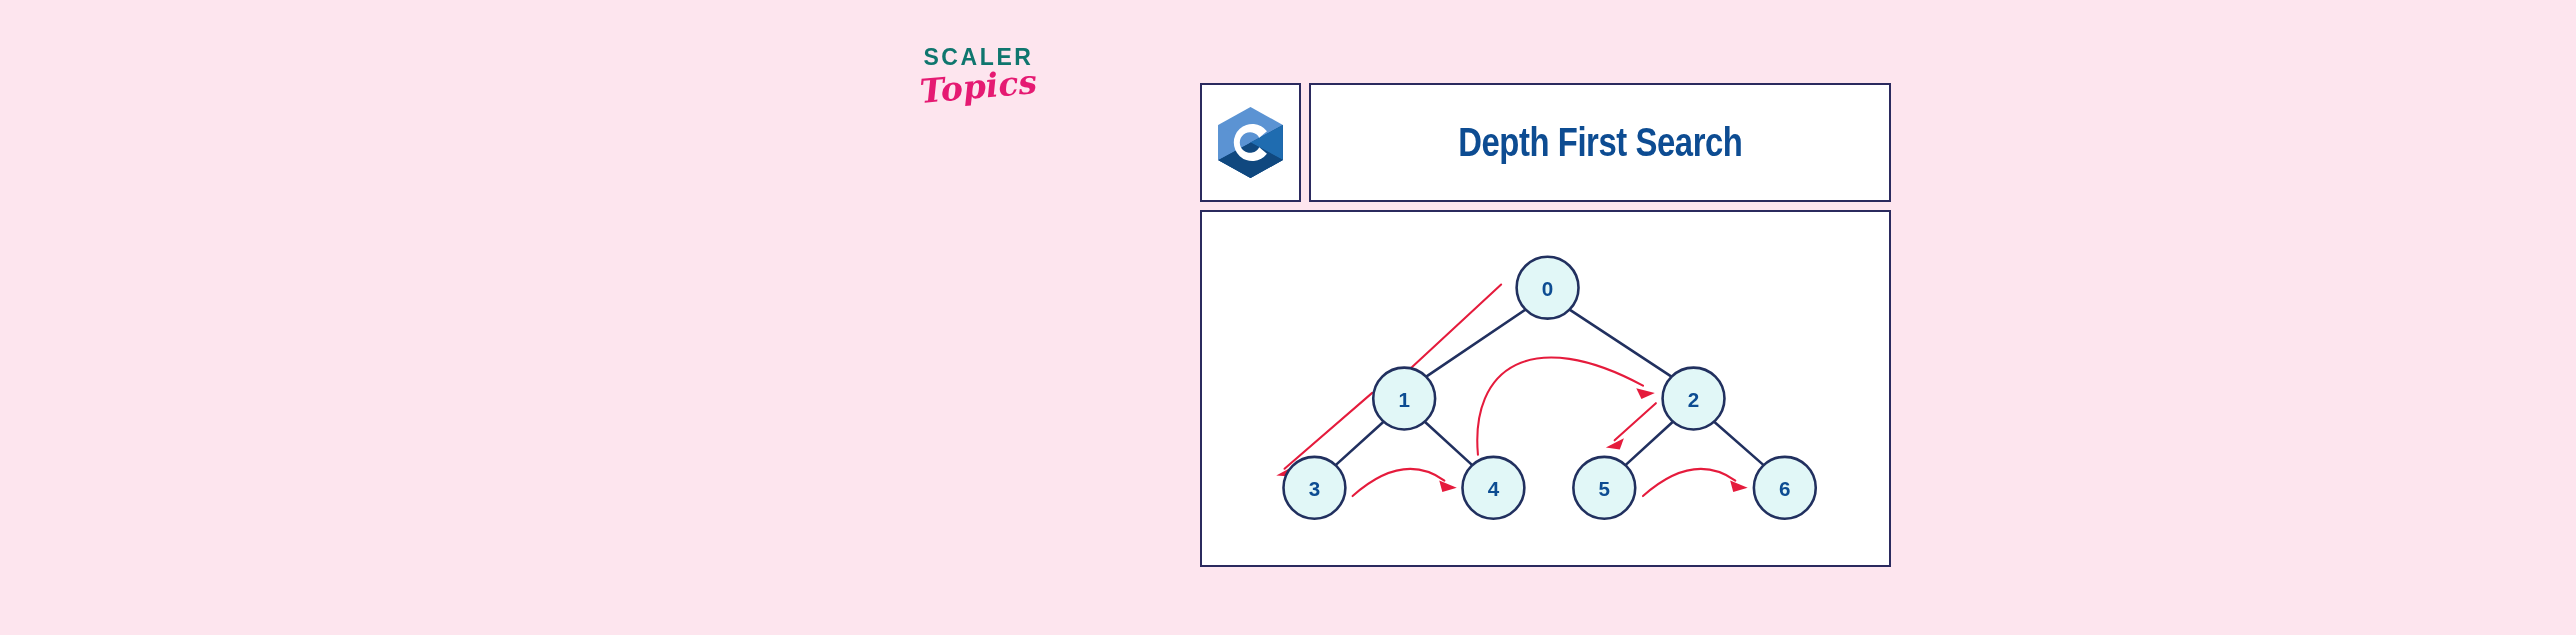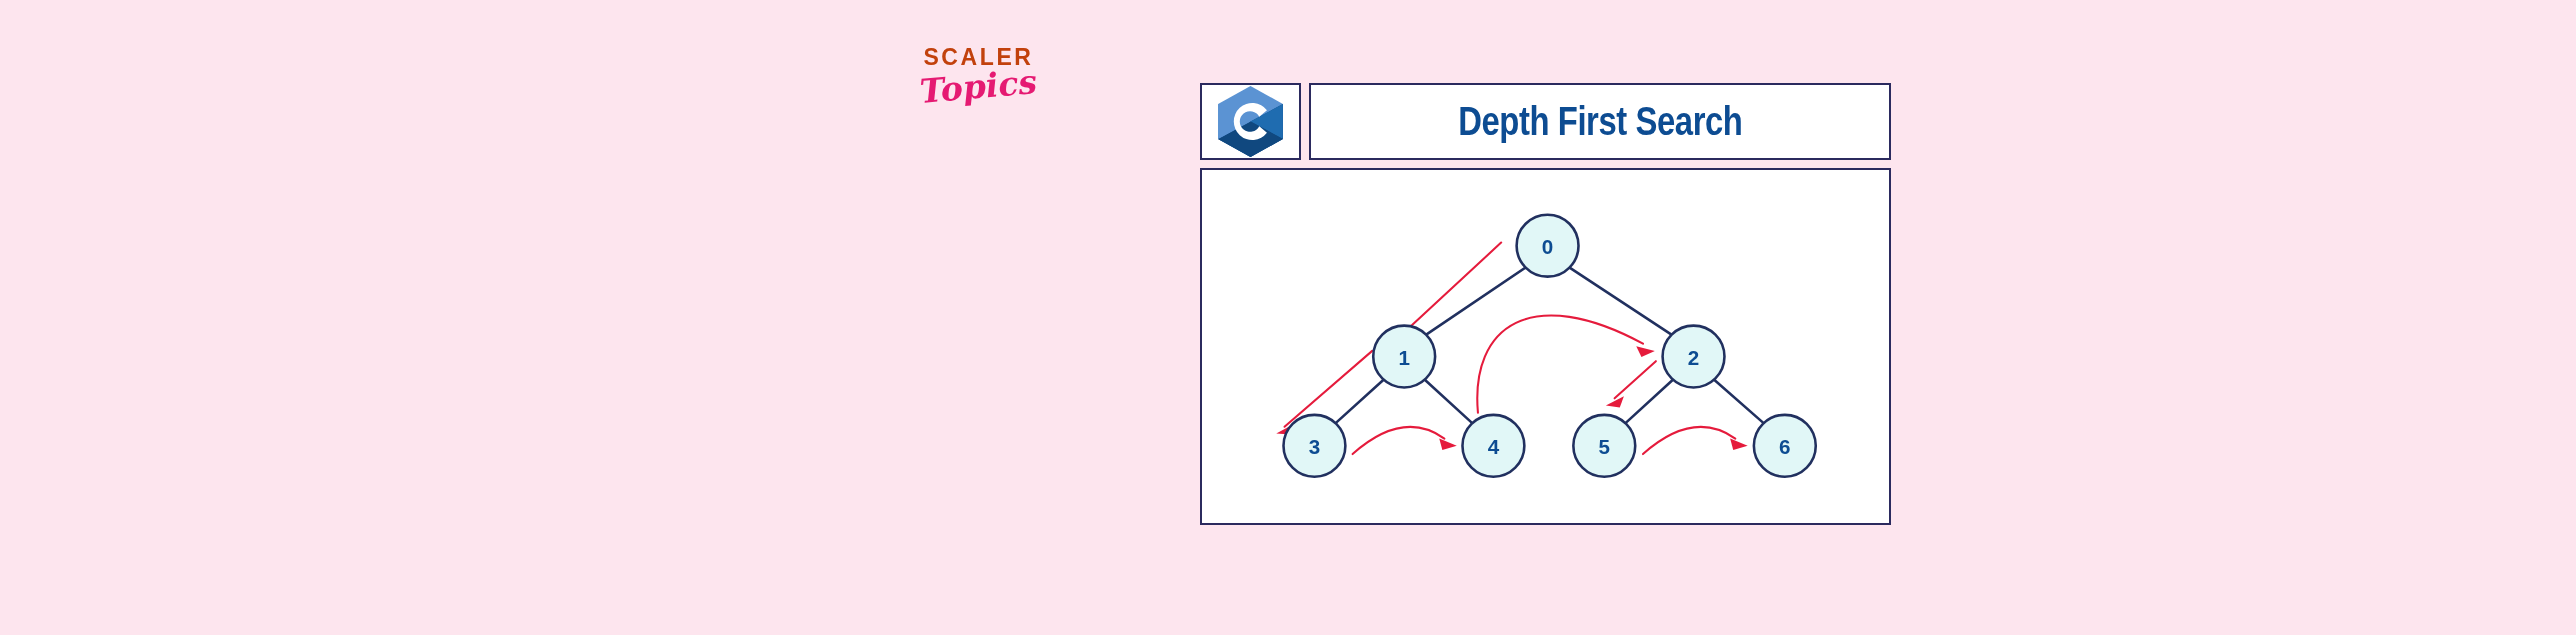--- a/index.html
+++ b/index.html
@@ -24,21 +24,21 @@
     width: 165px;
     height: 77px;
     text-align: center;
     user-select: none;
   }
   #scaler-logo .scaler-word {
     font-family: "Liberation Sans", sans-serif;
     font-weight: bold;
     font-size: 23px;
     letter-spacing: 2.6px;
-    color: #c2410c;
+    color: #0f766e;
     line-height: 1;
   }
   #scaler-logo .topics-word {
     font-family: "DejaVu Serif", serif;
     font-style: italic;
     font-weight: bold;
     font-size: 33px;
     color: #e51a72;
     line-height: 1.05;
     margin-top: 1px;
@@ -49,21 +49,21 @@
   #figure-block {
     position: absolute;
     left: 1200px;
     top: 83px;
     width: 691px;
   }
 
   .header-row {
     display: flex;
     align-items: stretch;
-    height: 77px;
+    height: 119px;
   }
   .panel {
     background: #ffffff;
     border: 2.6px solid #2b2a5e;
     box-sizing: border-box;
   }
   #logo-panel {
     width: 101px;
     display: flex;
     align-items: center;

